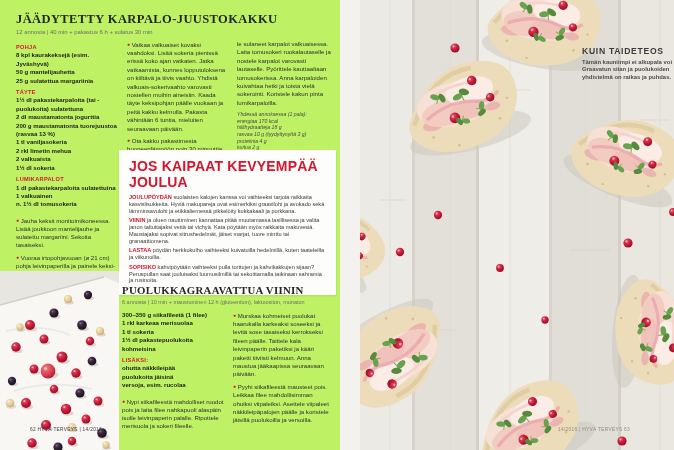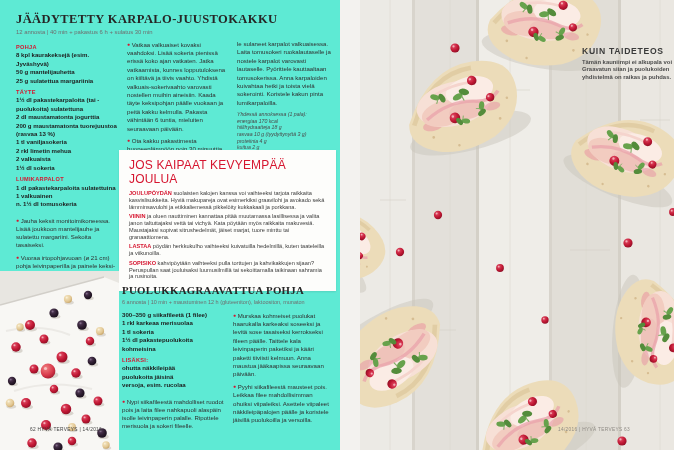--- a/index.html
+++ b/index.html
@@ -1,37 +1,37 @@
 <!DOCTYPE html>
 <html><head>
 <meta charset="utf-8">
 <style>
   html,body{margin:0;padding:0;background:#ffffff;font-family:"Liberation Sans",sans-serif;}
   .spread{position:relative;width:674px;height:450px;background:#f3f2ef;overflow:hidden;}
 
   
-  .page-left{position:absolute;left:0;top:0;width:340px;height:450px;background:#5eead4;}
+  .page-left{position:absolute;left:0;top:0;width:340px;height:450px;background:#bef264;}
   .r1-title{position:absolute;left:16px;top:12px;margin:0;font-family:"Liberation Serif",serif;
             font-size:12.5px;font-weight:bold;color:#262626;letter-spacing:.4px;white-space:nowrap;}
   .r1-meta{position:absolute;left:16px;top:29px;font-size:5.9px;color:#6e6e6e;}
   .col{position:absolute;top:40px;font-size:6.1px;line-height:8.4px;color:#2f2f2f;}
   .col1{left:16px;width:104px;}
   .col2{left:127px;width:101px;}
   .col3{left:237px;width:96px;}
   .sec-label{color:#d6152f;font-weight:bold;font-size:5.6px;letter-spacing:.3px;margin-top:3px;}
   .ingr-item{font-weight:bold;color:#1d1d1d;}
   .steps{margin-top:7px;}
   .step{margin:0 0 3.5px 0;}
   .bullet{color:#d6152f;font-size:5.2px;margin-right:1.5px;vertical-align:.5px;}
   .cont-par{margin:0 0 4px 0;}
   .nutrition{font-style:italic;font-size:5.2px;line-height:6.6px;color:#4a4a4a;margin-top:3px;}
 
   .tipbox{position:absolute;left:119px;top:150px;width:217px;background:#fdfdfb;
           box-shadow:0 1px 2px rgba(0,0,0,.10);padding:8px 10px 8px 10px;box-sizing:border-box;}
-  .tip-title{margin:0 0 4px 0;color:#d6152f;font-weight:normal;font-size:12px;letter-spacing:.2px;}
+  .tip-title{margin:0 0 4px 0;color:#d6152f;font-weight:bold;font-size:14px;letter-spacing:.2px;}
   .tip-p{font-size:5.6px;line-height:6.9px;margin:0 0 2.5px 0;color:#3b3b3b;}
   .tip-lead{color:#d6152f;font-weight:bold;}
 
   .r2-title{position:absolute;left:122px;top:284px;margin:0;font-family:"Liberation Serif",serif;
             font-size:10.8px;font-weight:bold;color:#262626;letter-spacing:.3px;white-space:nowrap;}
   .r2-meta{position:absolute;left:122px;top:299px;font-size:5.5px;color:#6e6e6e;}
   .r2col{position:absolute;top:311px;font-size:6.1px;line-height:8.4px;color:#2f2f2f;}
   .r2col1{left:122px;width:102px;}
   .r2col2{left:233px;width:100px;}
 
@@ -126,21 +126,21 @@
       <h3 class="tip-title">JOS KAIPAAT KEVYEMPÄÄ JOULUA</h3>
       <div>
 
       <p class="tip-p"><span class="tip-lead">JOULUPÖYDÄN</span> <span>suolaisten kalojen kanssa voi vaihteeksi tarjota raikkaita kasvislisukkeita. Hyviä makupareja ovat esimerkiksi graavilohi ja avokado sekä lämminsavulohi ja etikkaliemessä pikkelöity kukkakaali ja porkkana.</span></p>
           <p class="tip-p"><span class="tip-lead">VIININ</span> <span>ja oluen nauttiminen kannattaa pitää muutamassa lasillisessa ja valita janon taltuttajaksi vettä tai vichyä. Kata pöytään myös raikkaita makuvesiä. Maustajaksi sopivat sitrushedelmät, jäiset marjat, tuore minttu tai granaattiomena.</span></p>
           <p class="tip-p"><span class="tip-lead">LASTAA</span> <span>pöydän herkkukulho vaihteeksi kuivatuilla hedelmillä, kuten taateleilla ja viikunoilla.</span></p>
           <p class="tip-p"><span class="tip-lead">SOPISIKO</span> <span>kahvipöytään vaihteeksi pulla torttujen ja kahvikakkujen sijaan? Peruspullan saat jouluisaksi luumusilmillä tai sekoittamalla taikinaan sahramia ja rusinoita.</span></p>
         </div>
     </div>
 
-    <h2 class="r2-title">PUOLUKKAGRAAVATTUA POHJA</h2>
+    <h2 class="r2-title">PUOLUKKAGRAAVATTUA VIININ</h2>
     <div class="r2-meta">6 annosta | 10 min + maustuminen 12 h (gluteeniton), laktoositon, munaton</div>
 
     <div class="r2col r2col1">
       <div>
 
       <div class="ingr-item">300–350 g siikafileetä (1 filee)</div>
           <div class="ingr-item">1 rkl karkeaa merisuolaa</div>
           <div class="ingr-item">1 tl sokeria</div>
           <div class="ingr-item">1½ dl pakastepuolukoita kohmeisina</div>
         </div>

